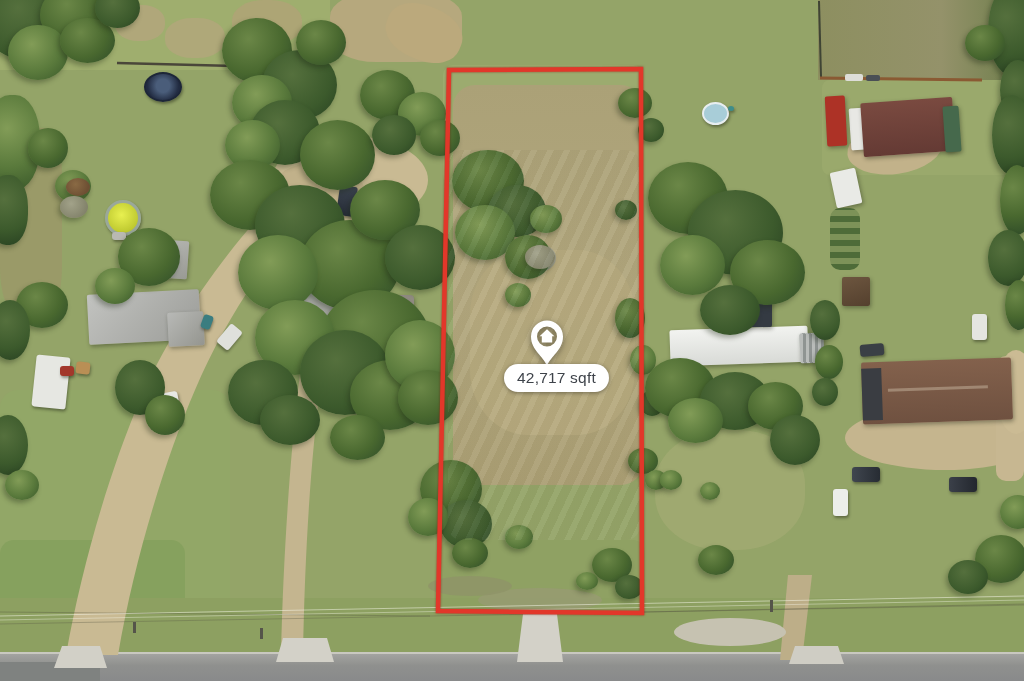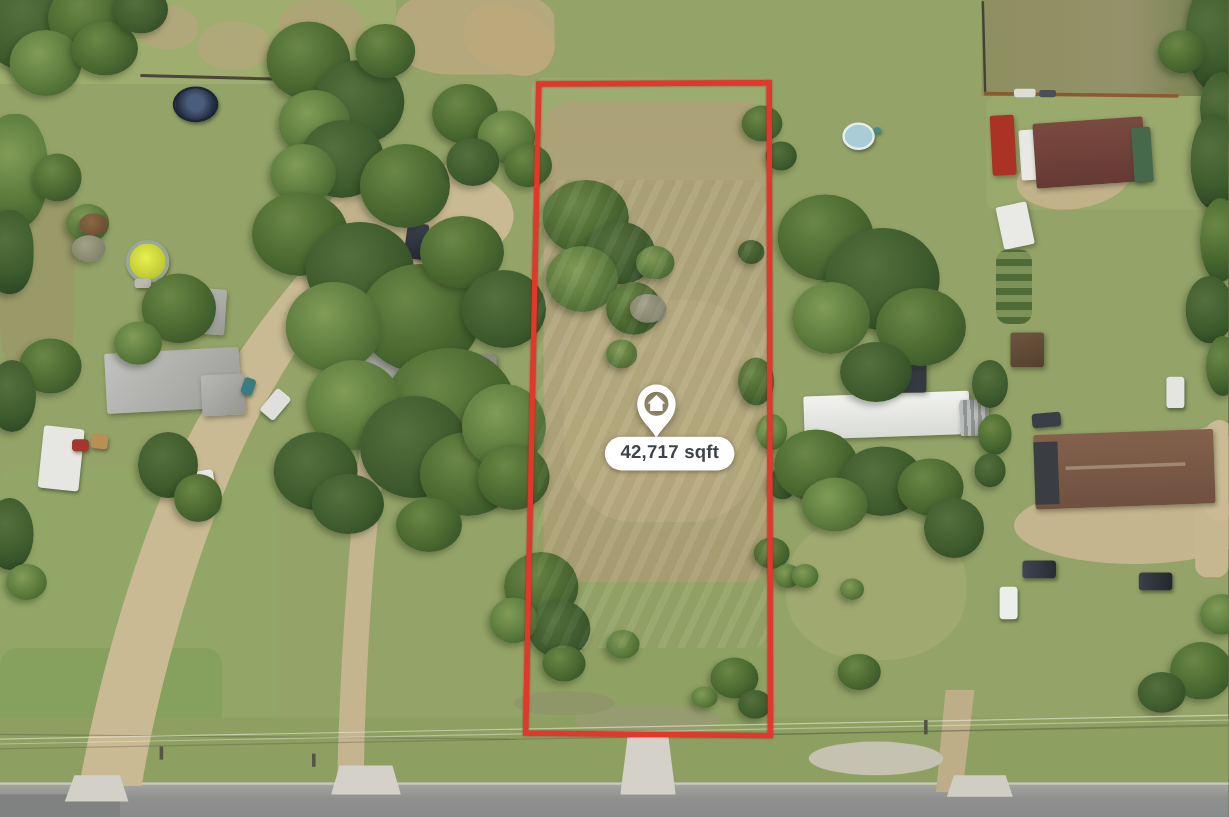--- a/index.html
+++ b/index.html
@@ -20,21 +20,21 @@
   .veh{position:absolute;border-radius:3px;box-shadow:1px 2px 3px rgba(30,35,20,.45);}
   .road{position:absolute;left:0;top:652px;width:1024px;height:29px;
         background:linear-gradient(180deg,#a3a3a0 0,#8f908e 40%,#88898a 100%);
         border-top:2px solid #c9c8c0;}
   .stripes{position:absolute;pointer-events:none;
         background:repeating-linear-gradient(115deg, rgba(255,255,255,.055) 0 6px, rgba(90,80,50,.05) 6px 15px);}
   .svgfull{position:absolute;left:0;top:0;}
   
   .area-label{position:absolute;left:504px;top:364px;background:var(--label-bg,#fff);
       color:var(--label-fg,#3e434a);padding:5px 13px;border-radius:16px;
-      font-size:15.5px;font-weight:700;letter-spacing:.2px;white-space:nowrap;
+      font-size:15.5px;font-weight:400;letter-spacing:.2px;white-space:nowrap;
       box-shadow:0 1px 4px rgba(0,0,0,.38);}
 </style>
 </head>
 <body>
 
 <div class="stage">
 
   <div class="patch" style="left:0;top:0;width:330px;height:70px;border-radius:0;background:#9fae6e;"></div>
   <div class="patch" style="left:115px;top:5px;width:50px;height:36px;background:#b3a67c;opacity:.85;"></div>
   <div class="patch" style="left:165px;top:18px;width:60px;height:40px;background:#b3a67c;opacity:.8;"></div>

